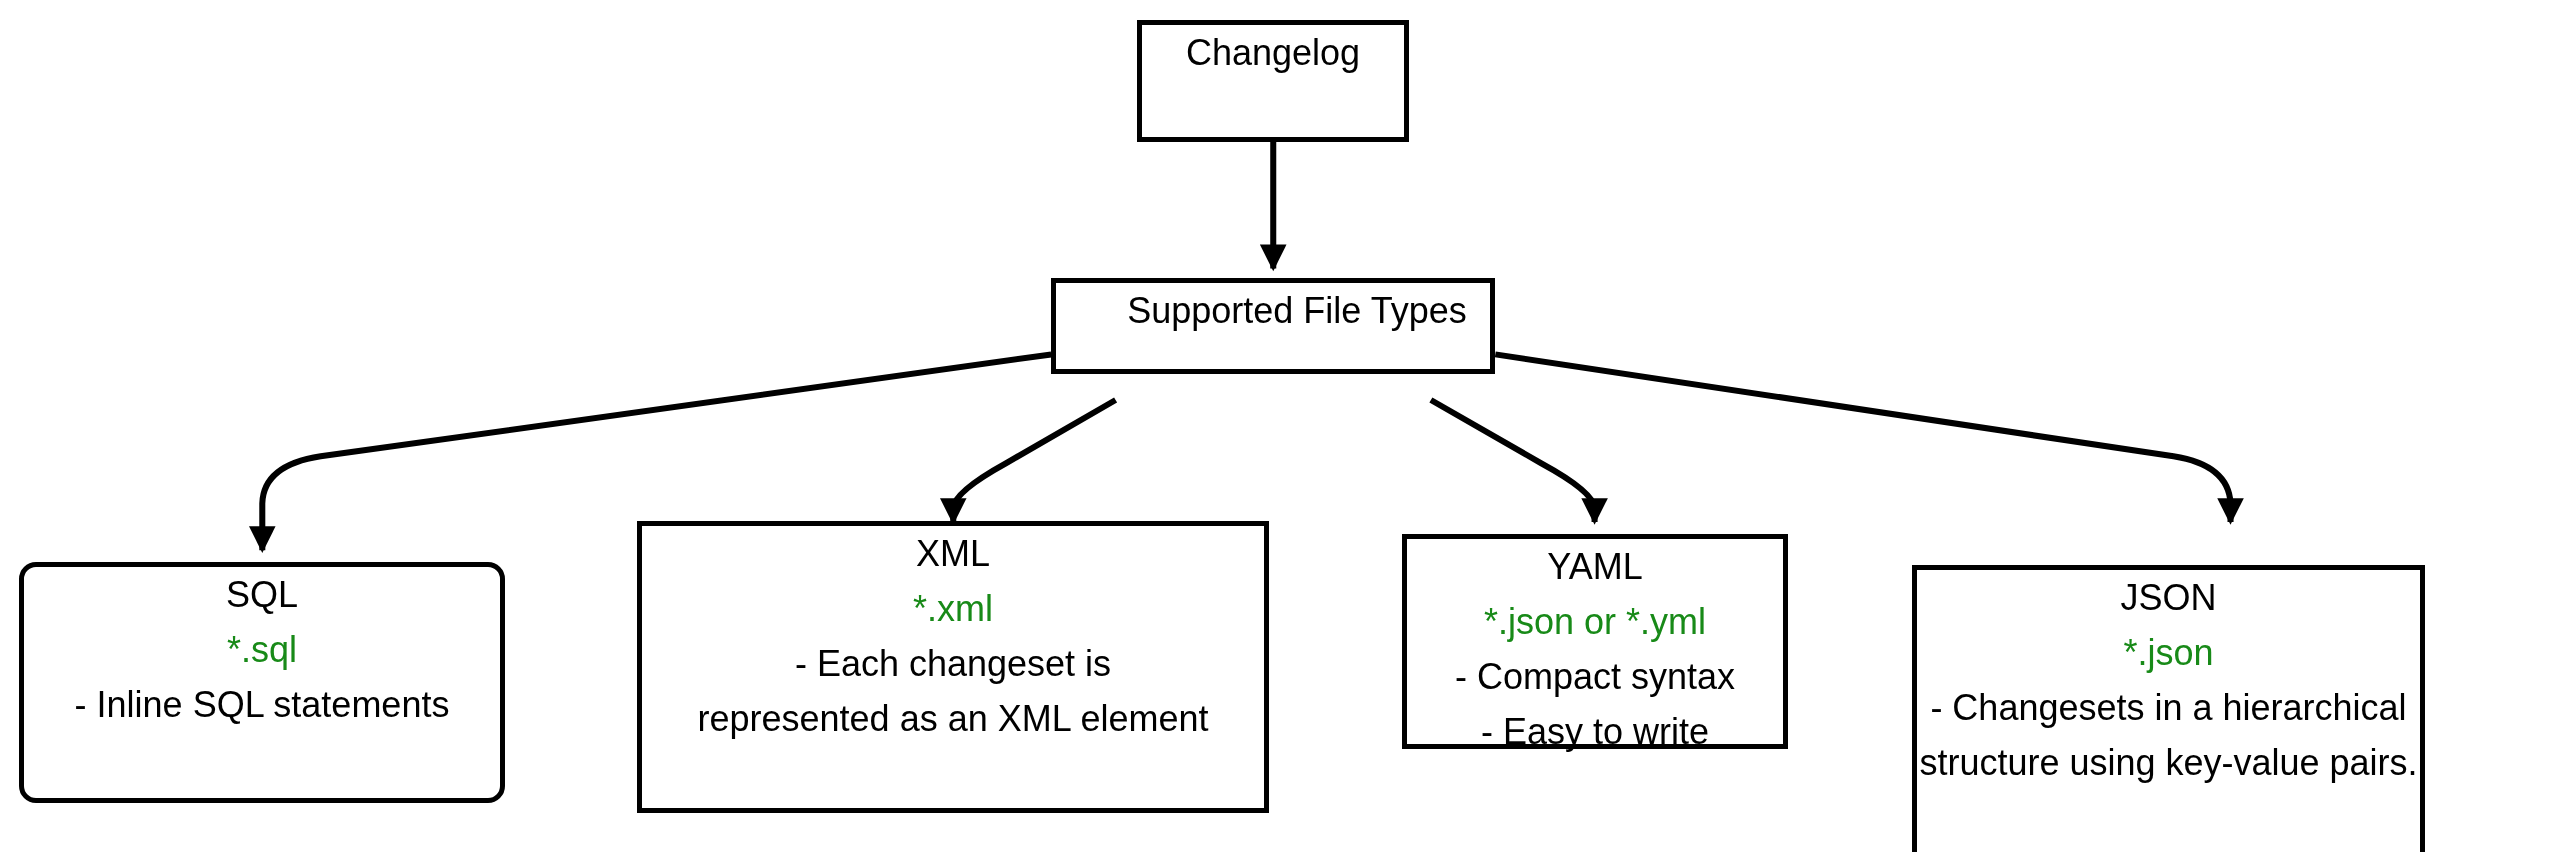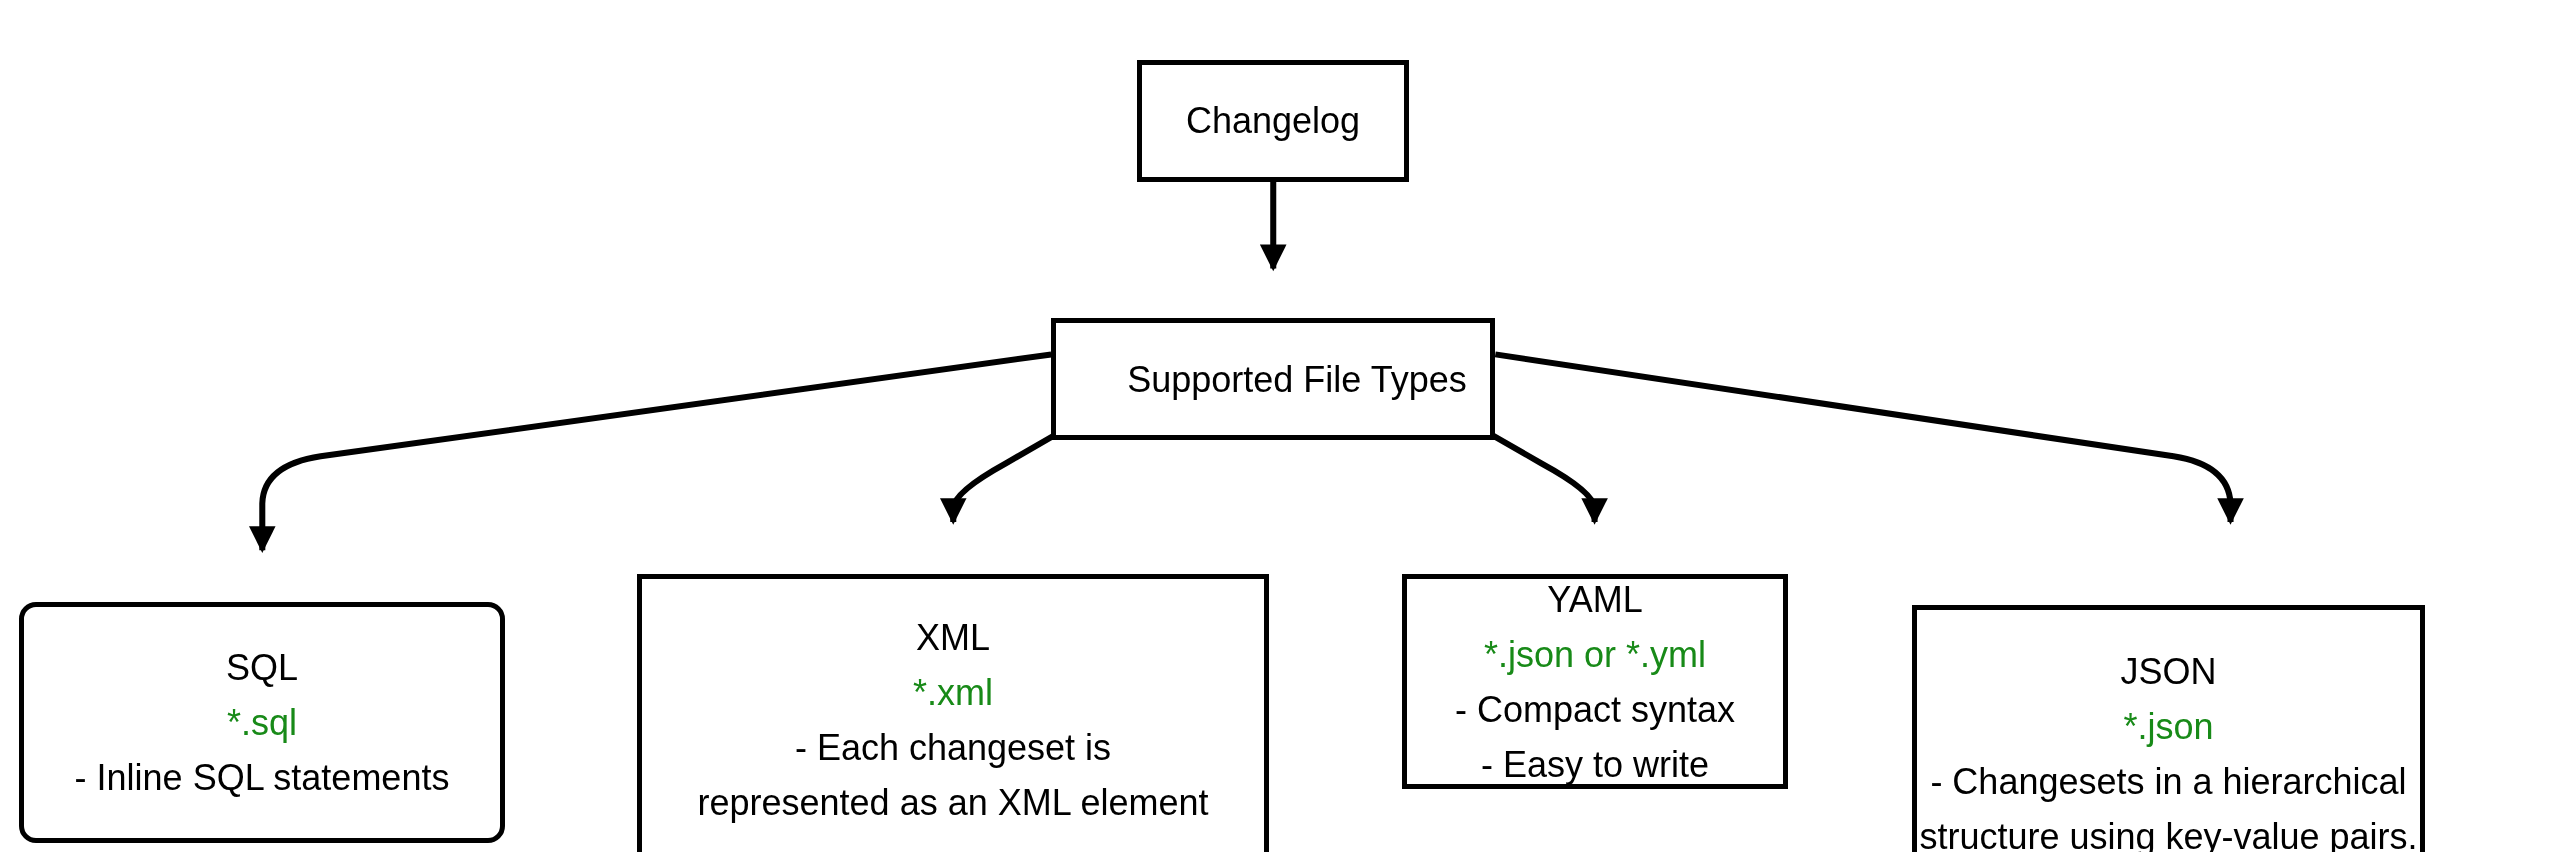--- a/index.html
+++ b/index.html
@@ -35,34 +35,32 @@
     stroke-linecap:butt;
   }
   .node{
     position:absolute;
     box-sizing:border-box;
     background:#ffffff;
     border:5.4px solid var(--line-color);
     display:flex;
     flex-direction:column;
     align-items:center;
-    justify-content:center;
     text-align:center;
     color:var(--text-color);
     font-size:36px;
     line-height:55px;
-    margin-top:40px;
   }
   .node .line{ white-space:nowrap; }
   .node .pattern{ color:var(--accent-green); }
 
   #node-changelog { left:1137px; top:19.5px;  width:272px; height:122px; }
-  #node-supported { left:1051px; top:278px; width:444px; height:122px;padding-left:48px; }
+  #node-supported { left:1051px; top:278px; width:444px; height:96px;padding-left:48px; }
   #node-sql       { left:19px;   top:562px; width:486px; height:241px;border-radius:17px; }
-  #node-xml       { left:637px;  top:534px; width:632px; height:292px; }
+  #node-xml       { left:637px;  top:521px; width:632px; height:292px; }
   #node-yaml      { left:1402px; top:534px; width:386px; height:215px; }
   #node-json      { left:1912px; top:565px; width:513px; height:297px; }
 </style>
 </head>
 <body>
 
 <div class="canvas">
 
   <svg class="edges" viewBox="0 0 3840 1271" xmlns="http://www.w3.org/2000/svg">
     <defs>

